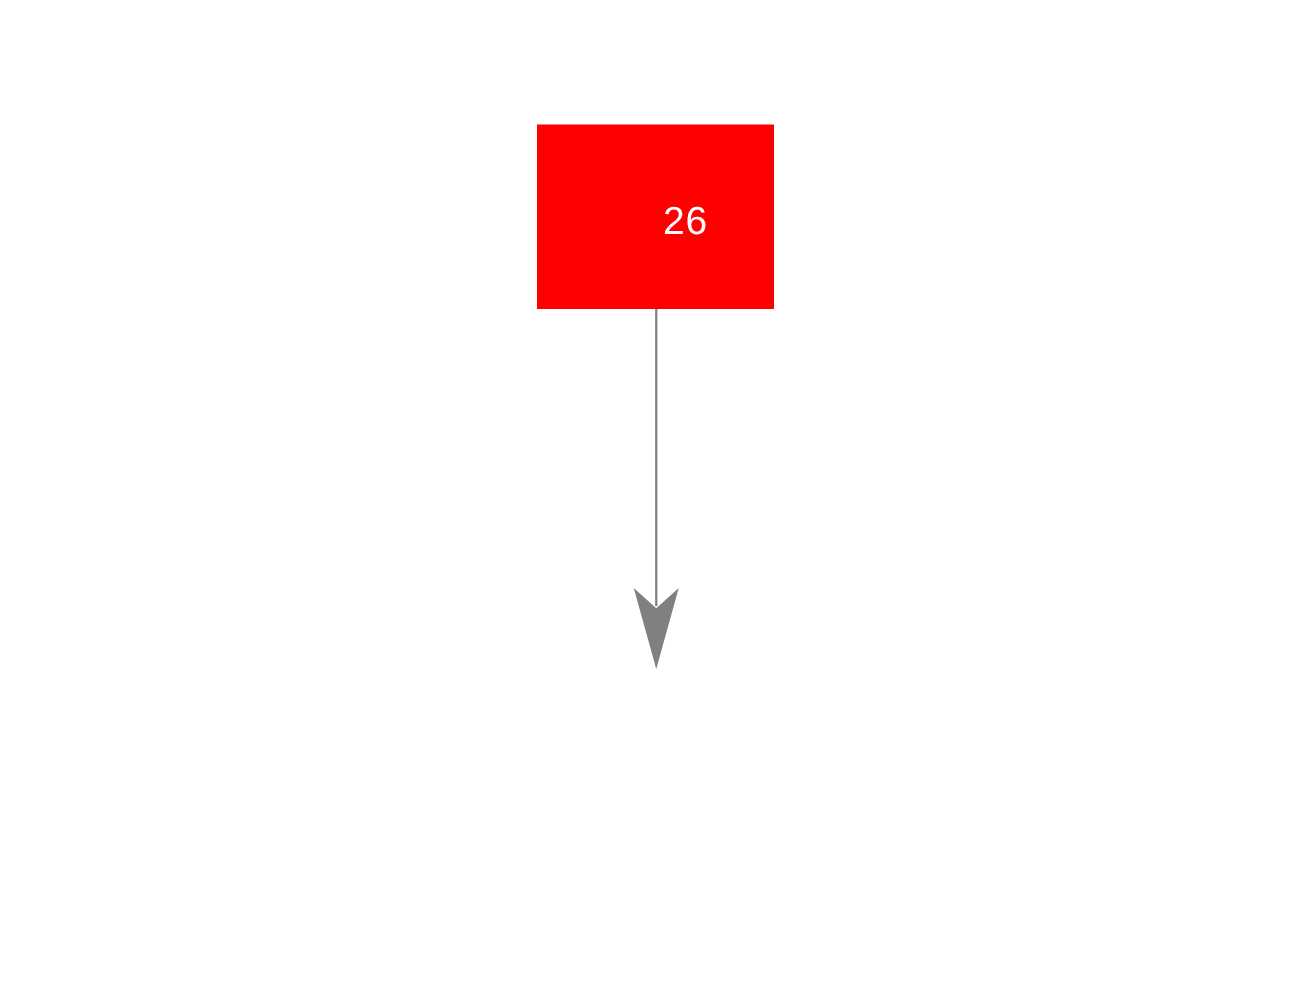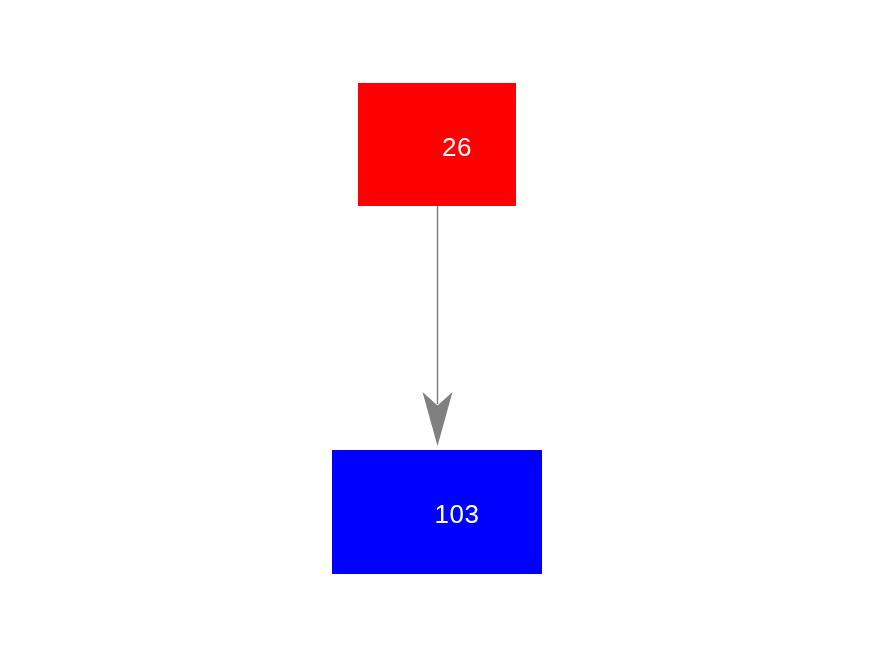--- a/index.html
+++ b/index.html
@@ -60,17 +60,14 @@
 
   <div class="node node-red" style="background-color: rgb(255, 0, 0); color: rgb(255, 255, 255);">
     <span class="node-label">26</span>
   </div>
 
   <svg class="edge-svg" width="875" height="656" viewBox="0 0 875 656" xmlns="http://www.w3.org/2000/svg">
     <line x1="437.5" y1="206" x2="437.5" y2="404" stroke-width="1.5" stroke="#808080"></line>
     <polygon points="422.5,392 437.5,405.5 452.5,392 437.5,446" fill="#808080"></polygon>
   </svg>
 
-  <div class="node node-blue" style="background-color: rgb(0, 0, 255); color: rgb(255, 255, 255);">
-    <span class="node-label">103</span>
-  </div>
 
 </div>
 
 </body></html>

